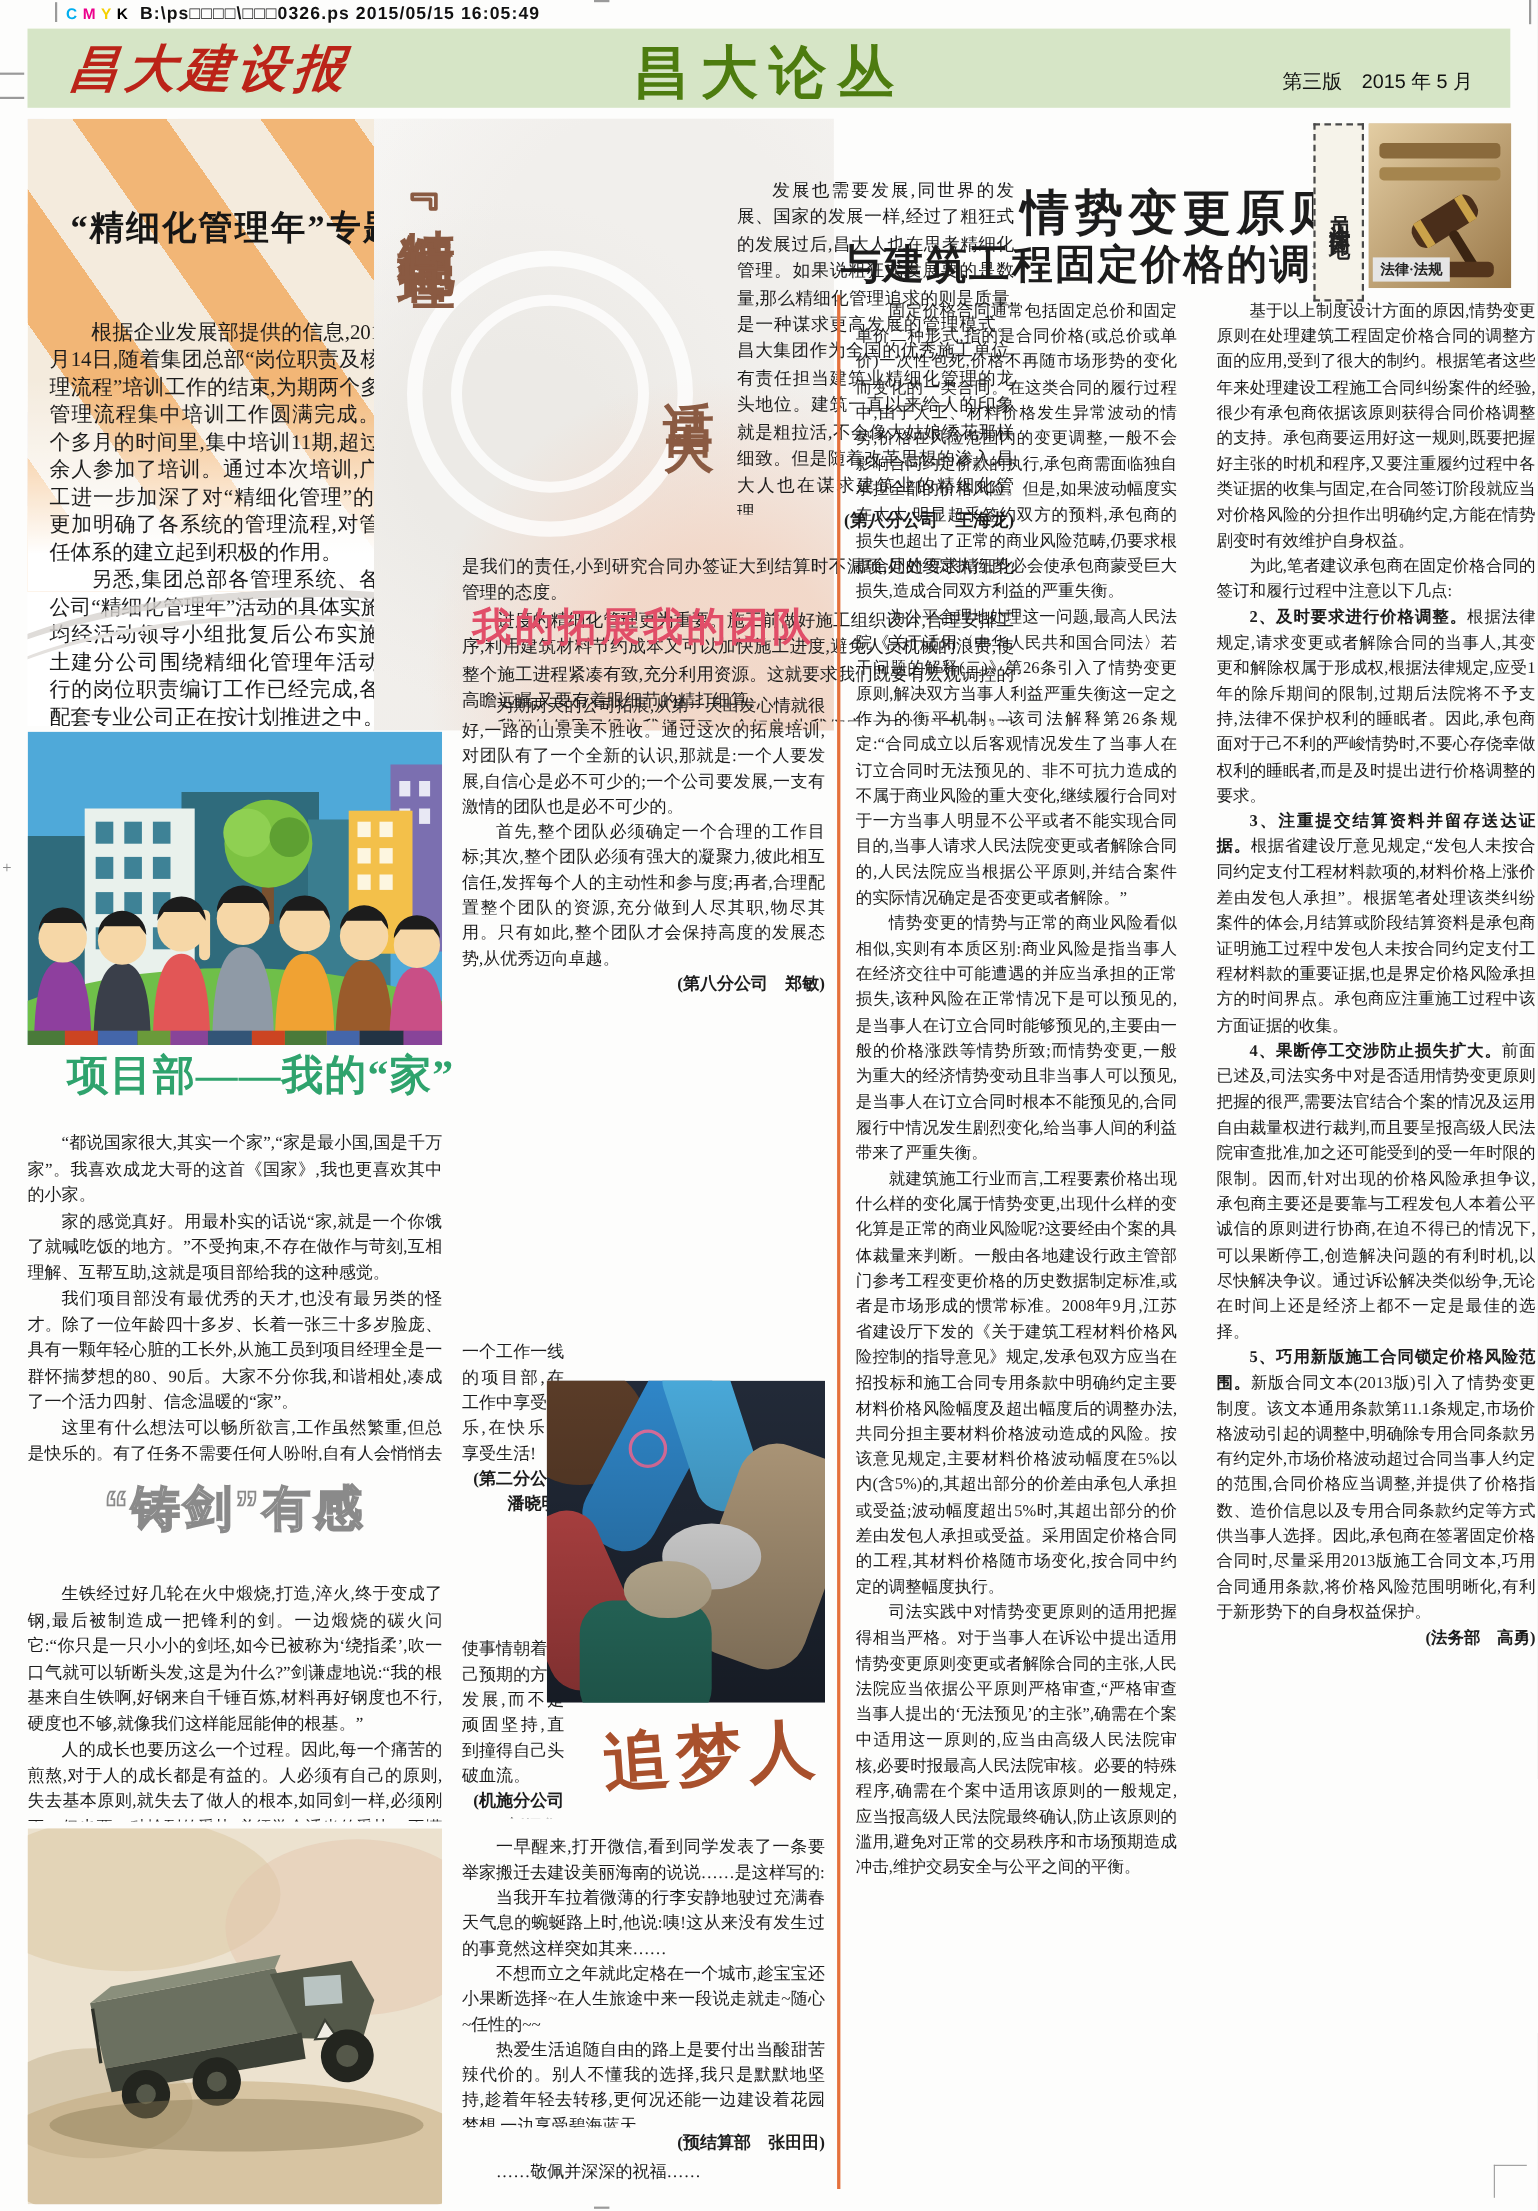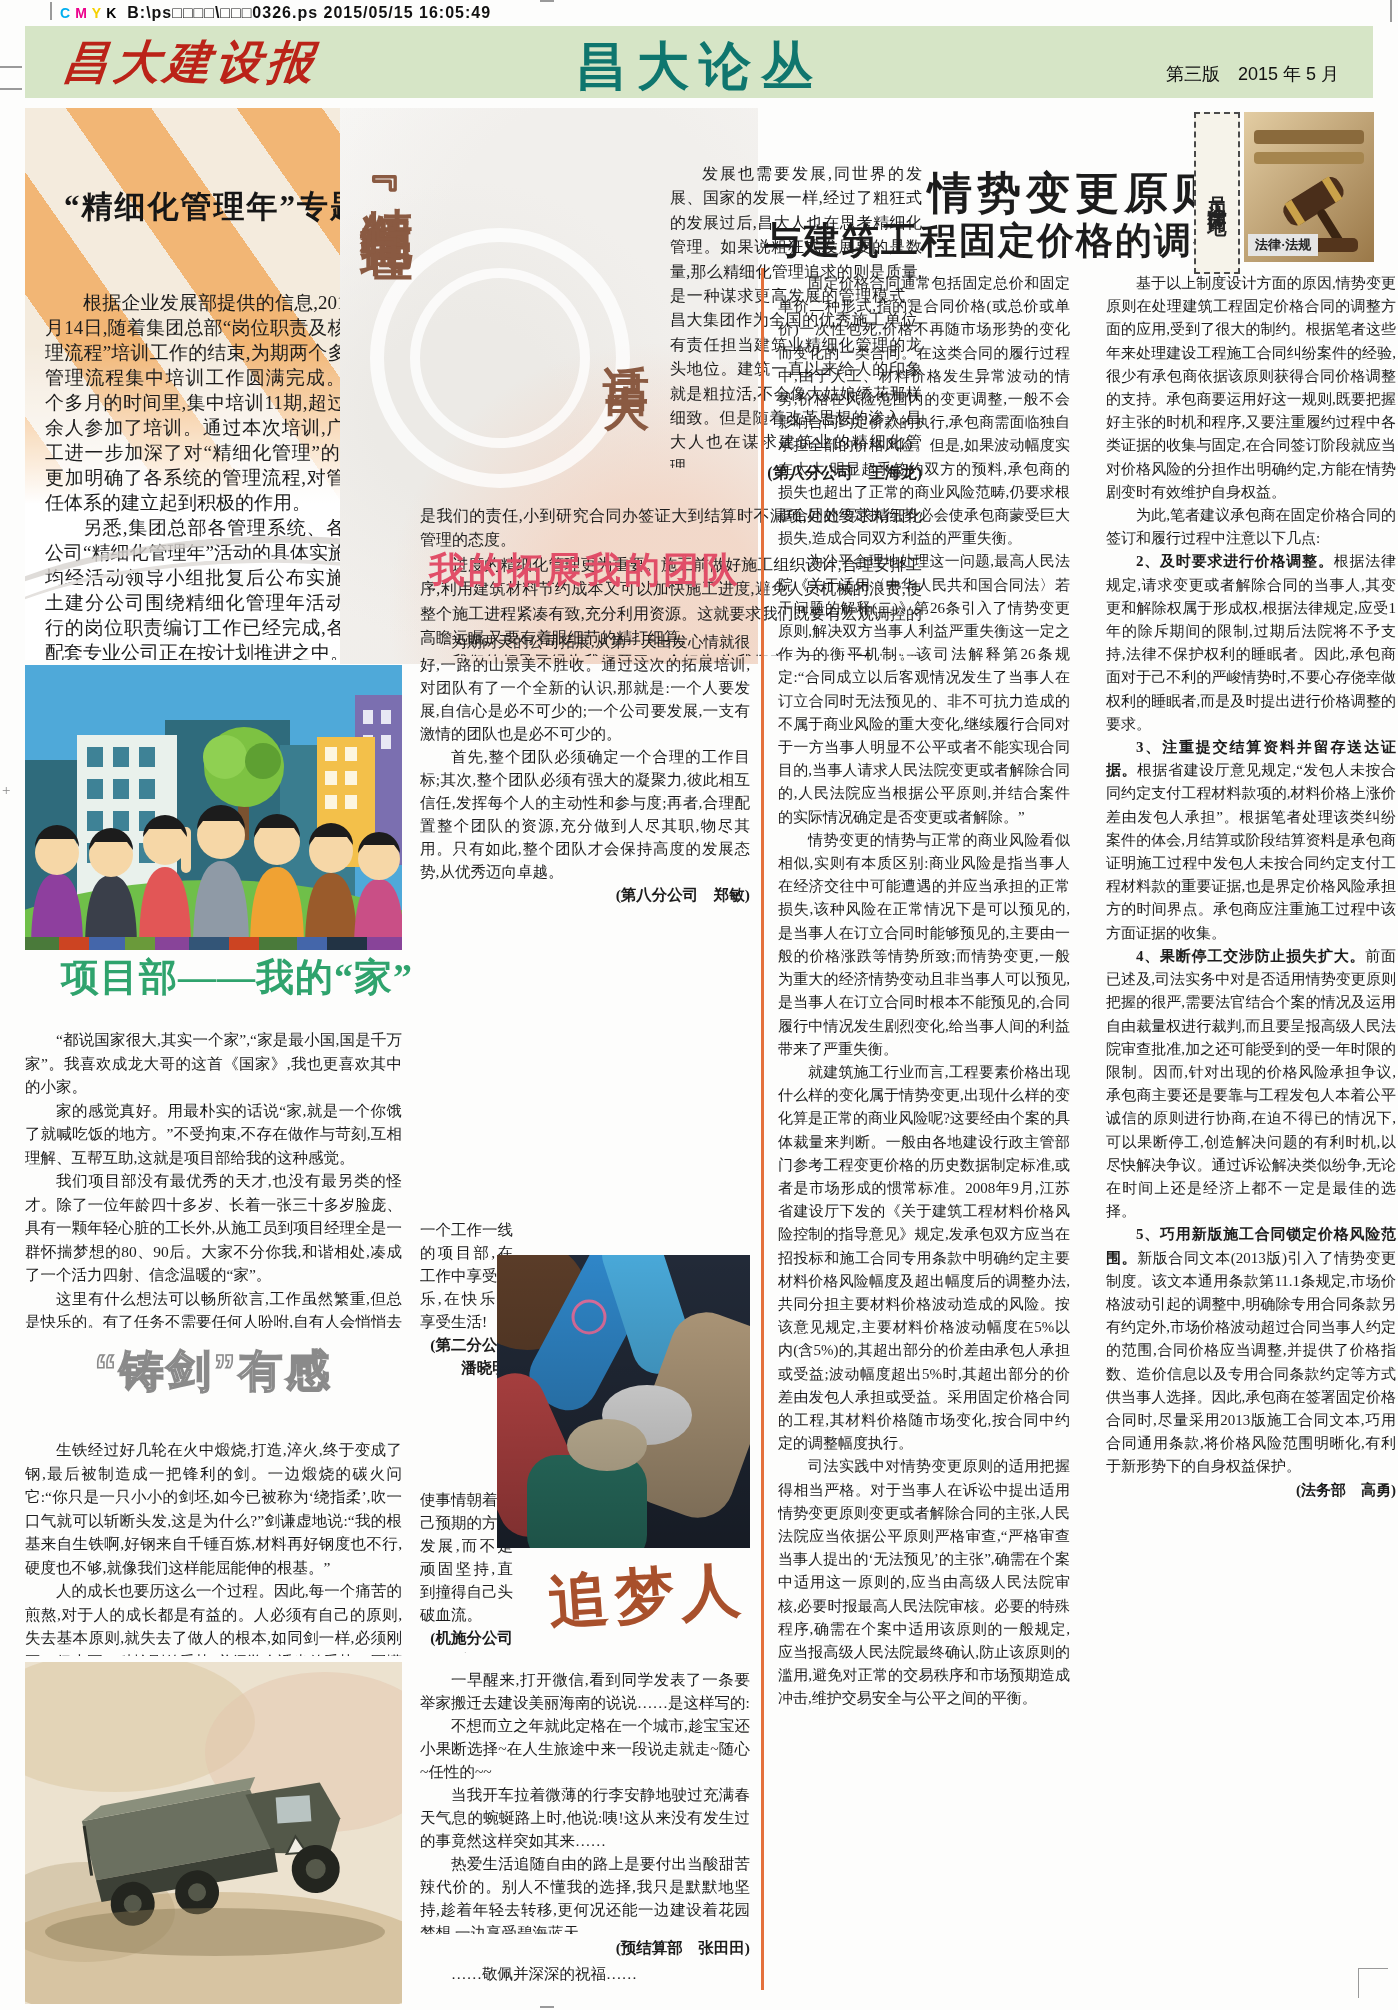--- a/index.html
+++ b/index.html
@@ -16,21 +16,21 @@
   .c-c{color:#00aeef}.c-m{color:#ec008c}.c-y{color:#f5d000}.c-k{color:#000}
   .fileinfo{color:#111;margin-left:6px;font-size:16px;}
   
   .mark{background:#9a9a9a;}
   
   .masthead{left:25px;top:26px;width:1348px;height:72px;background:#d6e5c6;}
   .paper-name{left:38px;top:6px;font-size:46px;font-weight:bold;color:#bb2318;
               font-style:italic;letter-spacing:5px;transform:skewX(-6deg);
               font-family:"Liberation Serif",serif;}
   .page-title{left:0;top:6px;width:100%;text-align:center;font-size:52px;font-weight:900;
-              letter-spacing:10px;color:#0f766e;font-family:"Liberation Sans",sans-serif;}
+              letter-spacing:10px;color:#4d7c0f;font-family:"Liberation Sans",sans-serif;}
   .edition{right:34px;top:36px;font-size:18px;color:#111;font-family:"Liberation Sans",sans-serif;}
   
   .feature{left:25px;top:108px;width:377px;height:552px;background:#fff;overflow:hidden;}
   .checker{left:0;top:0;width:377px;height:430px;opacity:.85;
      background:
        linear-gradient(180deg,rgba(255,255,255,0) 55%,#fff 92%),
        repeating-linear-gradient(55deg,#f0aa5e 0 70px,#f3e8d8 70px 140px),
        repeating-linear-gradient(-35deg,rgba(201,196,218,.85) 0 70px,rgba(255,255,255,.15) 70px 140px);}
   .feature-title{left:0;top:78px;width:100%;text-align:center;font-size:31px;font-weight:bold;
                  color:#161616;letter-spacing:2px;}
@@ -296,22 +296,22 @@
         <stop offset="0" stop-color="rgba(0,0,0,0)"></stop>
             <stop offset="1" stop-color="rgba(0,0,0,.35)"></stop>
       </linearGradient>
         </defs>
     </svg>
   </div>
 
   <div class="abs dream-title" data-name="dream-article-title">追梦人</div>
   <div class="abs dream-body" data-name="dream-article-body">
     <p data-name="dream-paragraph">一早醒来,打开微信,看到同学发表了一条要举家搬迁去建设美丽海南的说说……是这样写的:</p>
+    <p data-name="dream-paragraph">当我开车拉着微薄的行李安静地驶过充满春天气息的蜿蜒路上时,他说:咦!这从来没有发生过的事竟然这样突如其来……</p>
     <p data-name="dream-paragraph">不想而立之年就此定格在一个城市,趁宝宝还小果断选择~在人生旅途中来一段说走就走~随心~任性的~~</p>
-    <p data-name="dream-paragraph">当我开车拉着微薄的行李安静地驶过充满春天气息的蜿蜒路上时,他说:咦!这从来没有发生过的事竟然这样突如其来……</p>
     <p data-name="dream-paragraph">热爱生活追随自由的路上是要付出当酸甜苦辣代价的。别人不懂我的选择,我只是默默地坚持,趁着年轻去转移,更何况还能一边建设着花园梦想,一边享受碧海蓝天……</p>
 
   </div>
   <div class="abs dream-byline byline" data-name="dream-byline">(预结算部　张田田)</div>
   <div class="abs dream-last" data-name="dream-last-line">……敬佩并深深的祝福……</div>
 
   <div class="abs truck" data-name="truck-watercolor-painting">
     <svg width="377" height="342" viewBox="0 0 377 342">
       <rect width="377" height="342" fill="#ece2cf"></rect>
       <ellipse cx="90" cy="60" rx="140" ry="70" fill="#ddc9a4" opacity=".55"></ellipse>

